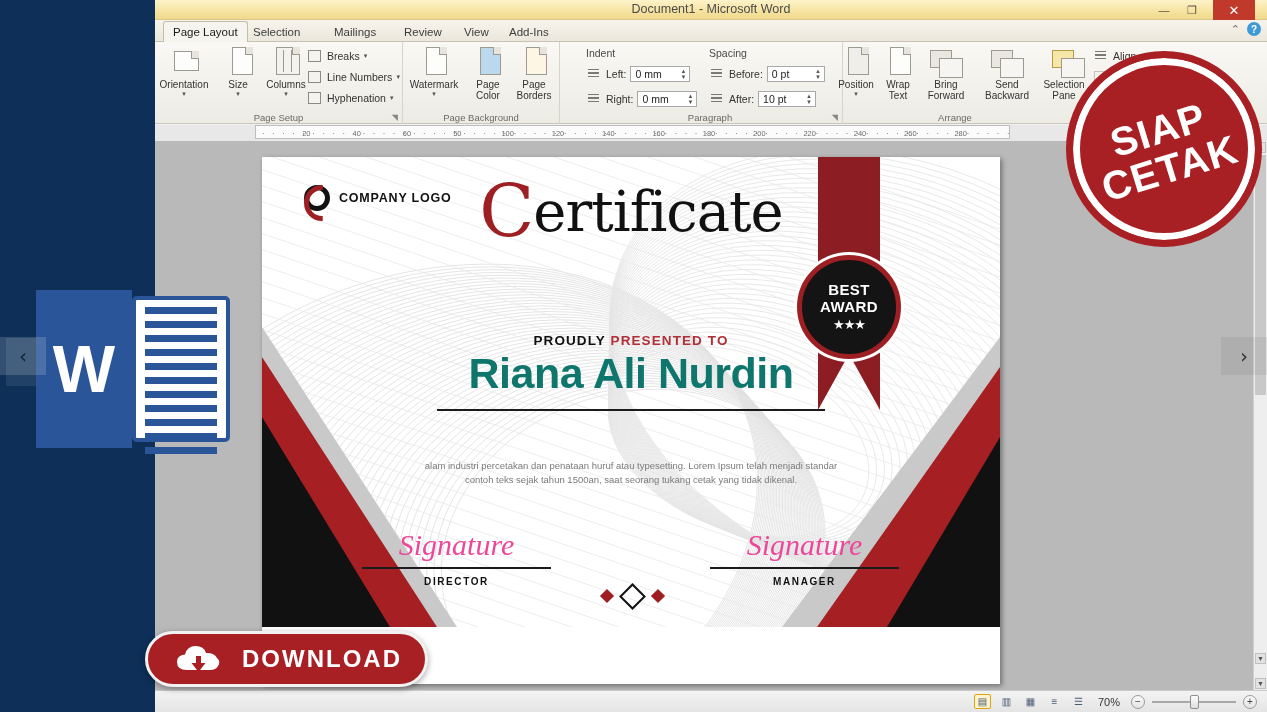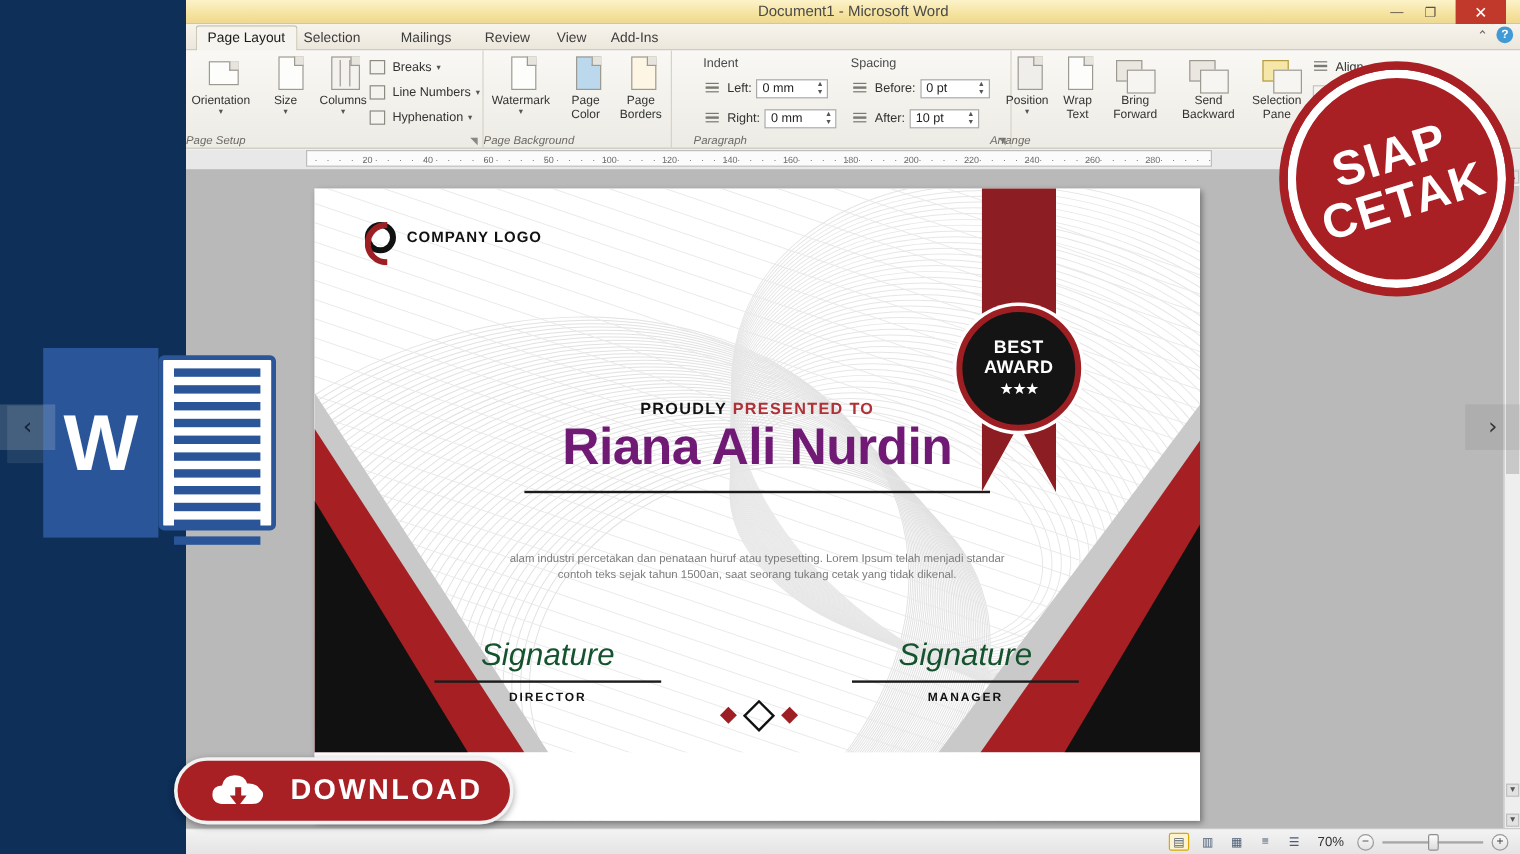--- a/index.html
+++ b/index.html
@@ -58,21 +58,21 @@
     font-size:11.5px; color:#3d3d3d; white-space:nowrap;
   }
   .tab.active { background:#f6f4ef; border:1px solid #c4bda9; border-bottom:1px solid #f6f4ef; border-radius:3px 3px 0 0; color:#1b1b1b; top:1px; height:22px; line-height:21px; }
   #help-icons { position:absolute; right:6px; top:2px; display:flex; gap:7px; align-items:center; }
   .hicon { font-size:11px; color:#6f6f6f; }
   .hicon.q { width:14px; height:14px; border-radius:50%; background:#3f9ad6; color:#fff; display:flex; align-items:center; justify-content:center; font-size:10px; font-weight:bold; }
 
   
   #ribbon { height:82px; position:relative; background:linear-gradient(to bottom,#f9f8f4,#ecebe4); border-bottom:1px solid #c9c6ba; }
   .group { position:absolute; top:0; height:82px; border-right:1px solid #d6d3c8; }
-  .grouplabel { position:absolute; bottom:1px; left:0; right:0; text-align:left; font-size:9.5px; color:#6d6a63;font-style:italic; }
+  .grouplabel { position:absolute; bottom:1px; left:0; right:0; text-align:center; font-size:9.5px; color:#6d6a63; }
   .dlg { position:absolute; bottom:2px; right:4px; font-size:8px; color:#8a877e; }
   .bigbtn { position:absolute; width:54px; text-align:center; top:4px; }
   .bigbtn .ic { width:32px; height:32px; margin:0 auto 1px auto; position:relative; }
   .bigbtn .lb { font-size:10px; color:#333; line-height:11px; display:block; }
   .bigbtn .ar { font-size:7px; color:#555; display:block; line-height:7px; }
   .smrow { position:absolute; display:flex; align-items:center; gap:4px; height:20px; }
   .smrow .si { width:16px; height:15px; position:relative; flex:0 0 16px; }
   .smrow .sl { font-size:10.5px; color:#333; white-space:nowrap; }
   .smrow .sa { font-size:7px; color:#555; }
 
@@ -111,29 +111,29 @@
   #c-logo { position:absolute; left:42px; top:28px; display:flex; align-items:center; gap:9px; }
   #c-logo .ring { width:26px; height:26px; border-radius:50%; border:5px solid #111; position:relative; }
   #c-logo .ring:before { content:""; position:absolute; left:-5px; top:-5px; width:26px; height:26px; border-radius:50%; border:5px solid #9e1f23; clip-path:polygon(0 0,52% 0,52% 100%,0 100%); box-sizing:content-box; }
   #c-logo .lg { font-size:12.5px; font-weight:bold; letter-spacing:.8px; color:#111; }
 
   #c-title { top:24px; font-family:"DejaVu Serif", serif; font-size:56px; line-height:62px; color:#111; font-weight:normal; letter-spacing:-1px; }
   #c-title .cap { color:#9e1f23; font-size:72px; font-family:"DejaVu Serif", serif; vertical-align:-6px; }
   #c-sub { top:116px; font-size:20px; font-weight:bold; letter-spacing:.6px; color:#111; }
   #c-present { top:176px; font-size:13.5px; font-weight:bold; letter-spacing:1.1px; color:#111; }
   #c-present em { font-style:normal; color:#b03038; }
-  #c-name { top:192px; font-size:43px; font-weight:bold; letter-spacing:-.5px; color:#701a75; }
+  #c-name { top:192px; font-size:43px; font-weight:bold; letter-spacing:-.5px; color:#0f766e; }
   #c-rule { position:absolute; left:175px; right:175px; top:252px; height:1.5px; background:#1b1b1b; }
   #c-lorem { top:258px; font-size:12.5px; font-weight:bold; letter-spacing:.7px; color:#111; }
   #c-body { position:absolute; left:155px; right:155px; top:302px; font-size:9.5px; line-height:14px; color:#7b7b7b; text-align:center; }
 
   
   .sig { position:absolute; width:205px; text-align:center; top:370px; }
   #sig-left { left:92px; } #sig-right { left:440px; }
-  .sig .hand { font-family:Liberation Sans, sans-serif; font-style:italic; font-size:26px; color:#14532d; line-height:36px; }
+  .sig .hand { font-family:Liberation Serif, serif; font-style:italic; font-size:30px; color:#ec4899; line-height:36px; }
   .sig .ln { height:1.5px; background:#1b1b1b; margin:4px 8px 7px 8px; }
   .sig .role { font-size:10px; font-weight:bold; letter-spacing:1.6px; color:#111; }
   #sig-mid { position:absolute; left:318px; top:428px; width:105px; height:22px; display:flex; align-items:center; justify-content:center; gap:11px; }
   .dia-sm { width:10px; height:10px; background:#9e1f23; transform:rotate(45deg); }
   .dia-lg { width:19px; height:19px; border:2px solid #111; transform:rotate(45deg); }
 
   
   #ribbon-badge { position:absolute; left:556px; top:-2px; width:62px; height:270px; }
   #ribbon-badge .band { position:absolute; left:0; top:0; width:62px; height:255px; background:#8c1d22; clip-path:polygon(0 0,100% 0,100% 100%,50% 78%,0 100%); }
   #badge-circle {
@@ -685,20 +685,21 @@
           <polygon points="738,210 738,470 555,470" fill="#a51f23"></polygon>
           <polygon points="738,280 738,470 625,470" fill="#111111"></polygon>
           <rect x="0" y="470" width="738" height="57" fill="#ffffff"></rect>
         </svg>
 
         <div id="c-logo">
           <span class="ring"></span>
           <span class="lg">COMPANY LOGO</span>
         </div>
 
+        <div class="ctext" id="c-title"><span class="cap">C</span><span>ertificate</span></div>
         <div class="ctext" id="c-present"><span>PROUDLY </span><em>PRESENTED TO</em></div>
         <div class="ctext" id="c-name">Riana Ali Nurdin</div>
         <div id="c-rule"></div>
         <div id="c-body">alam industri percetakan dan penataan huruf atau typesetting. Lorem Ipsum telah menjadi standar contoh teks sejak tahun 1500an, saat seorang tukang cetak yang tidak dikenal.</div>
 
         <div class="sig" id="sig-left">
           <div class="hand">Signature</div>
           <div class="ln"></div>
           <div class="role">DIRECTOR</div>
         </div>

